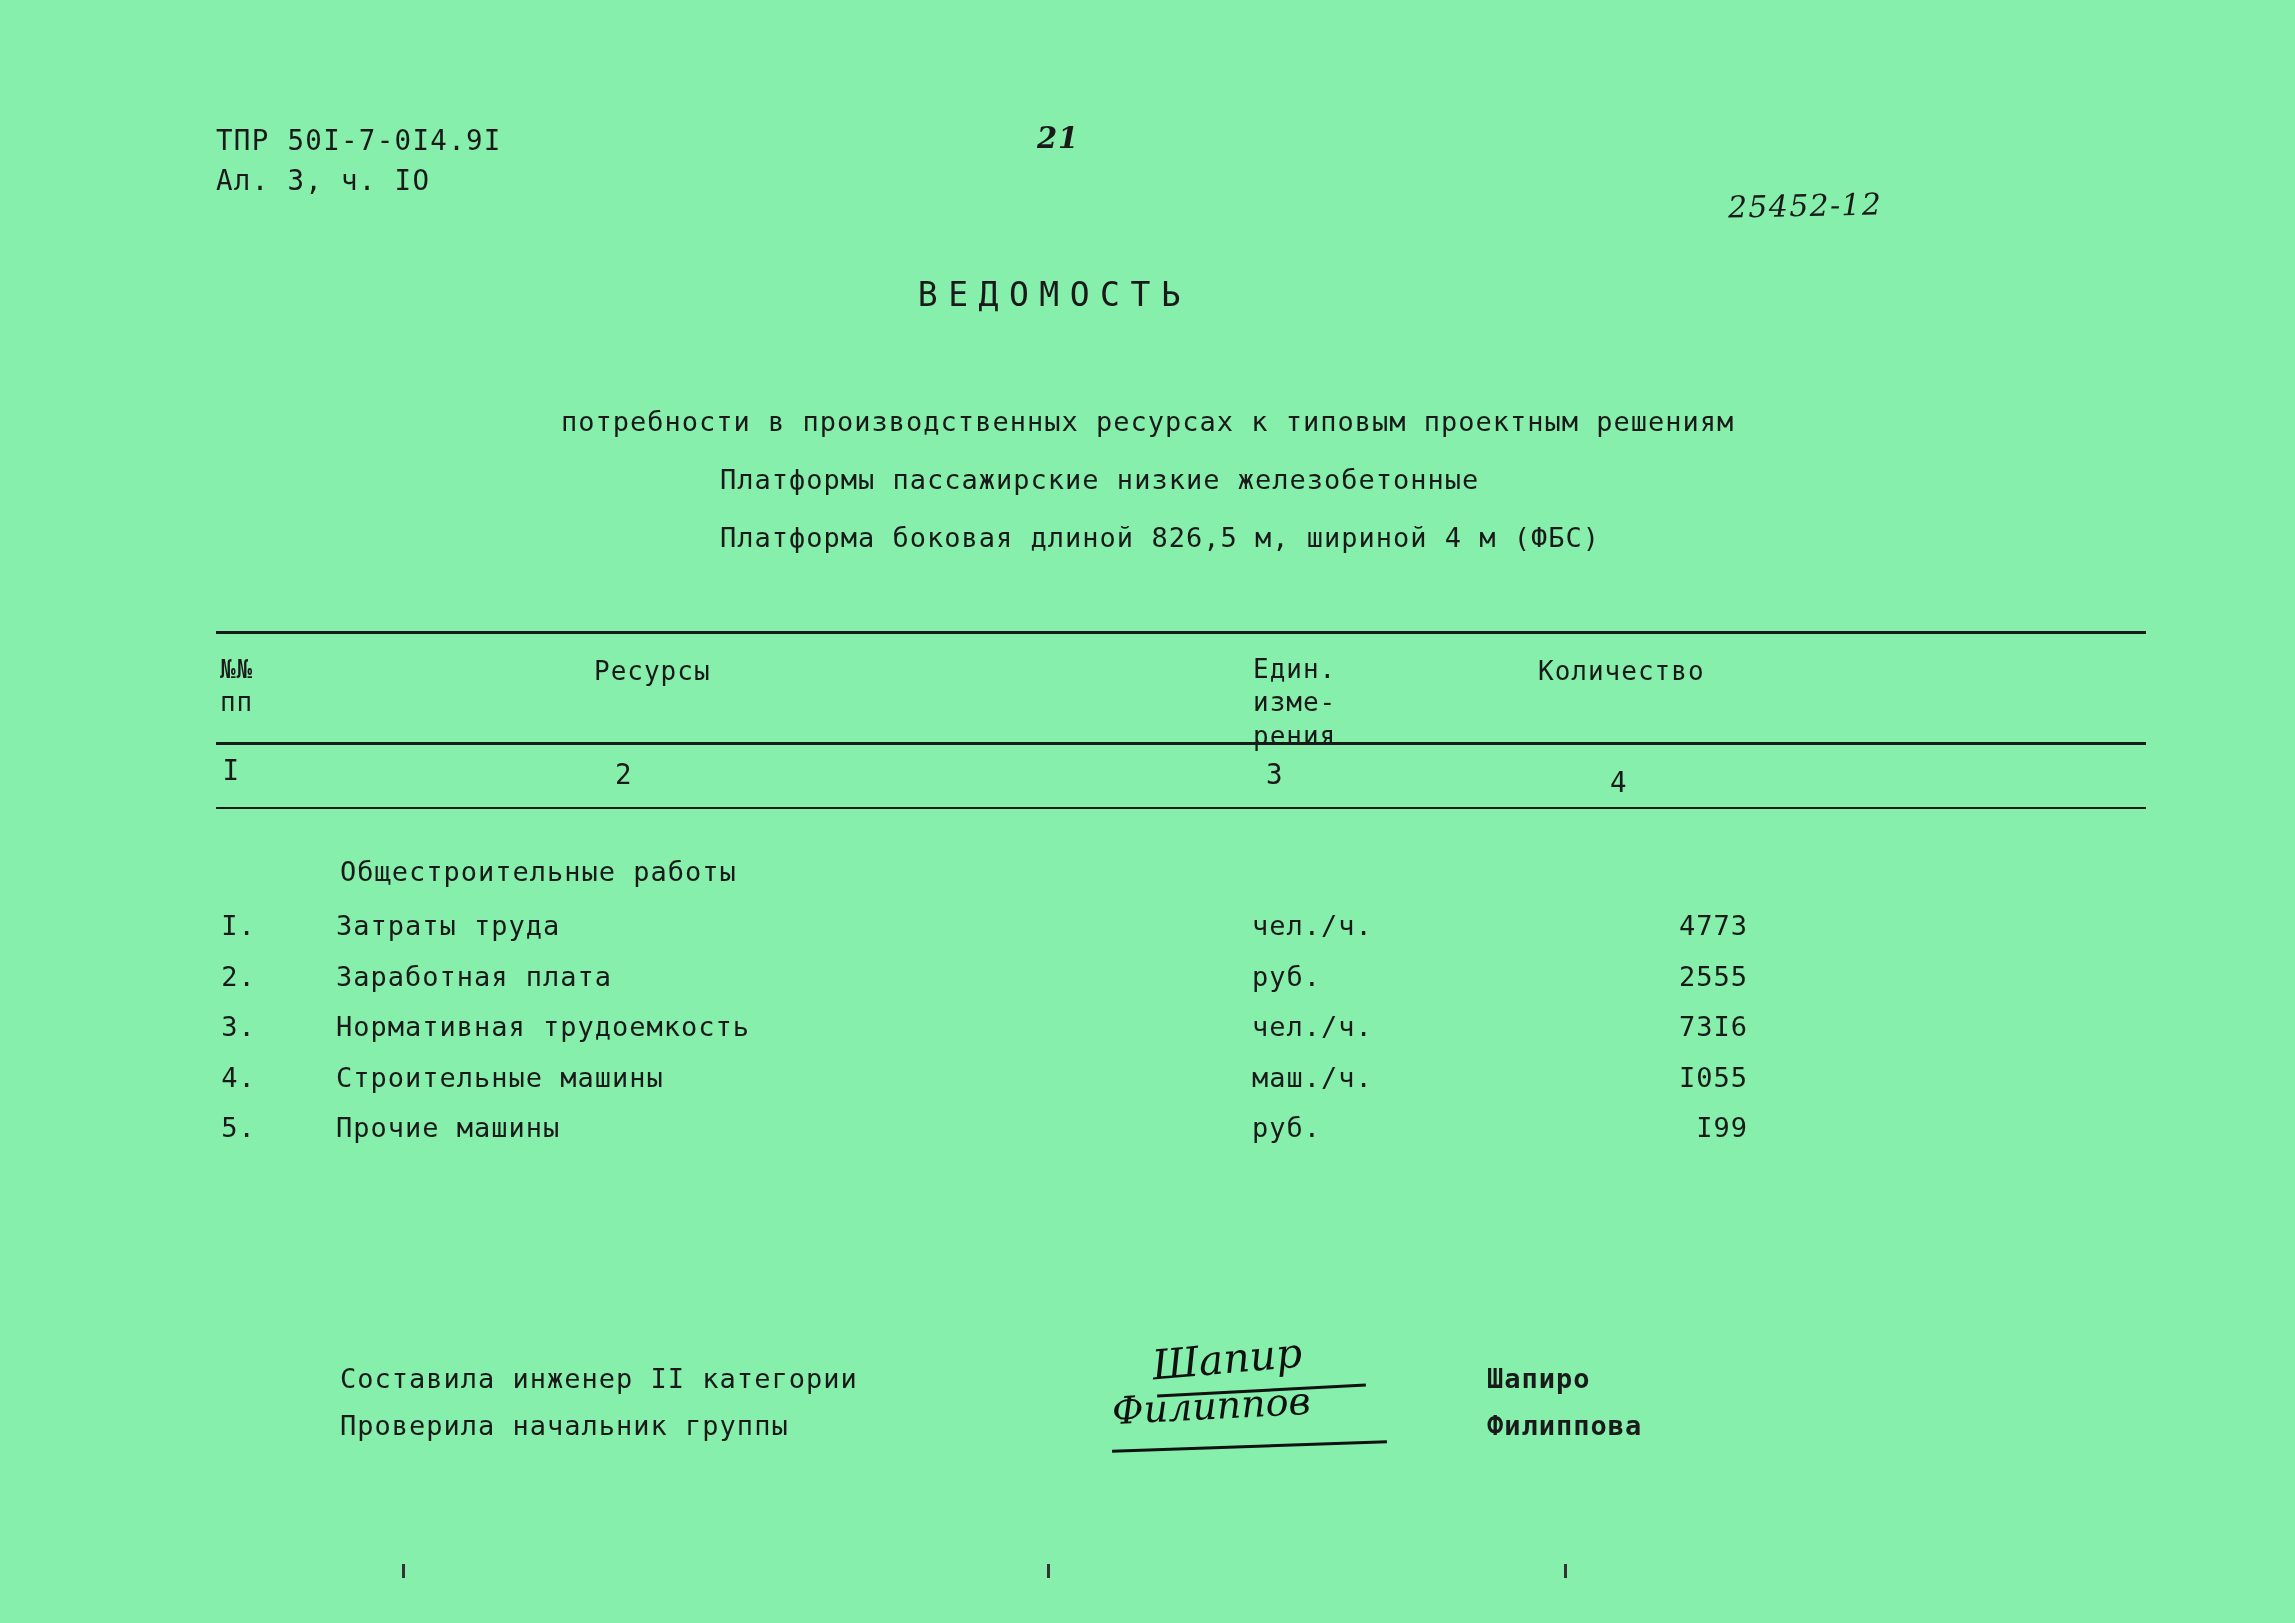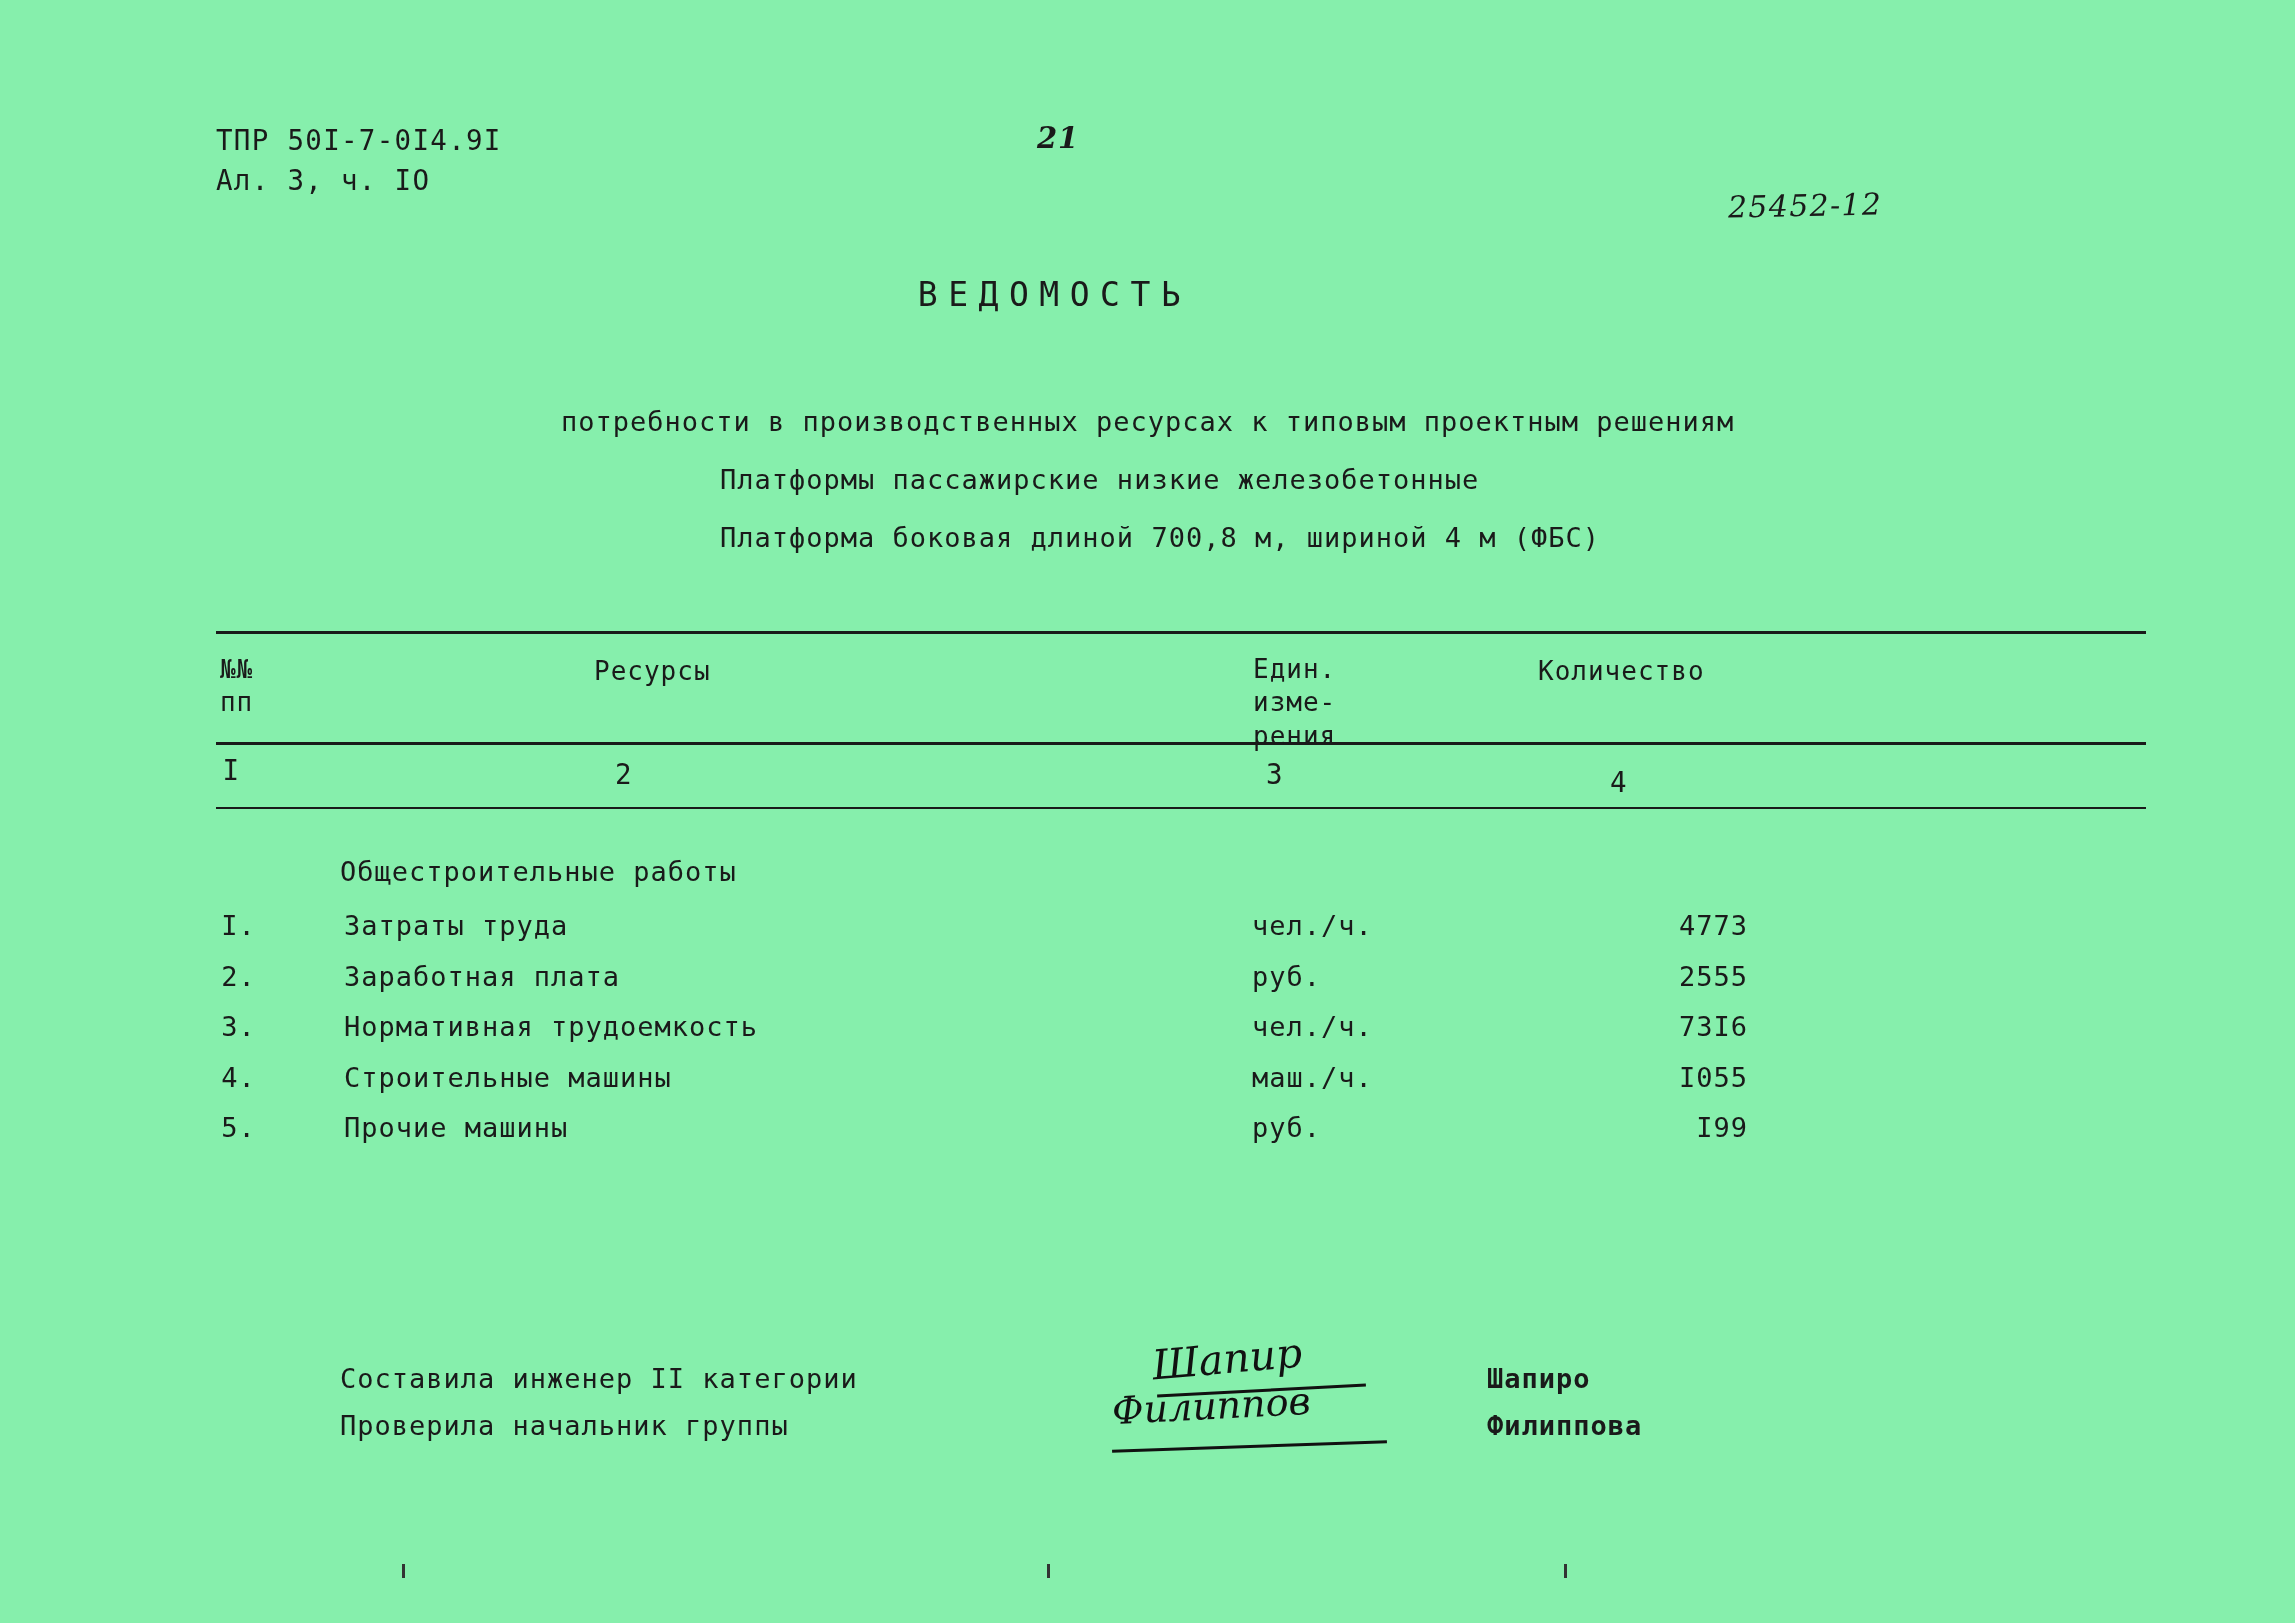--- a/index.html
+++ b/index.html
@@ -138,21 +138,21 @@
   }
   .row {
     position: absolute;
     left: 0;
     width: 100%;
     height: 43px;
     font-size: 27px;
     letter-spacing: 1px;
   }
   .row .c-num  { position: absolute; left: 5.2px; }
-  .row .c-name { position: absolute; left: 128px; text-align: right; }
+  .row .c-name { position: absolute; left: 120px; text-align: right; }
   .row .c-unit { position: absolute; left: 1036px; }
   .row .c-qty  { position: absolute; left: 1368px; width: 164px; text-align: right; }
 
   
   .sign-block {
     position: absolute;
     left: 340px;
     top: 1355px;
     font-size: 27px;
     letter-spacing: 1px;
@@ -226,21 +226,21 @@
 
   <div class="page-number">21</div>
 
   <div class="archive-number">25452-12</div>
 
   <div class="doc-title">ВЕДОМОСТЬ</div>
 
   <div class="subtitle-block">
     <div class="subtitle-1">потребности в производственных ресурсах к типовым проектным решениям</div>
     <div class="subtitle-2">Платформы пассажирские низкие железобетонные</div>
-    <div class="subtitle-3">Платформа боковая длиной 700,8 м, шириной 4 м (ФБС)</div>
+    <div class="subtitle-3">Платформа боковая длиной 826,5 м, шириной 4 м (ФБС)</div>
   </div>
 
   <div class="table-wrap">
 
     <div class="rule"></div>
 
     <div class="thead">
       <div class="th th-num">№№
 пп</div>
       <div class="th th-res">Ресурсы</div>

